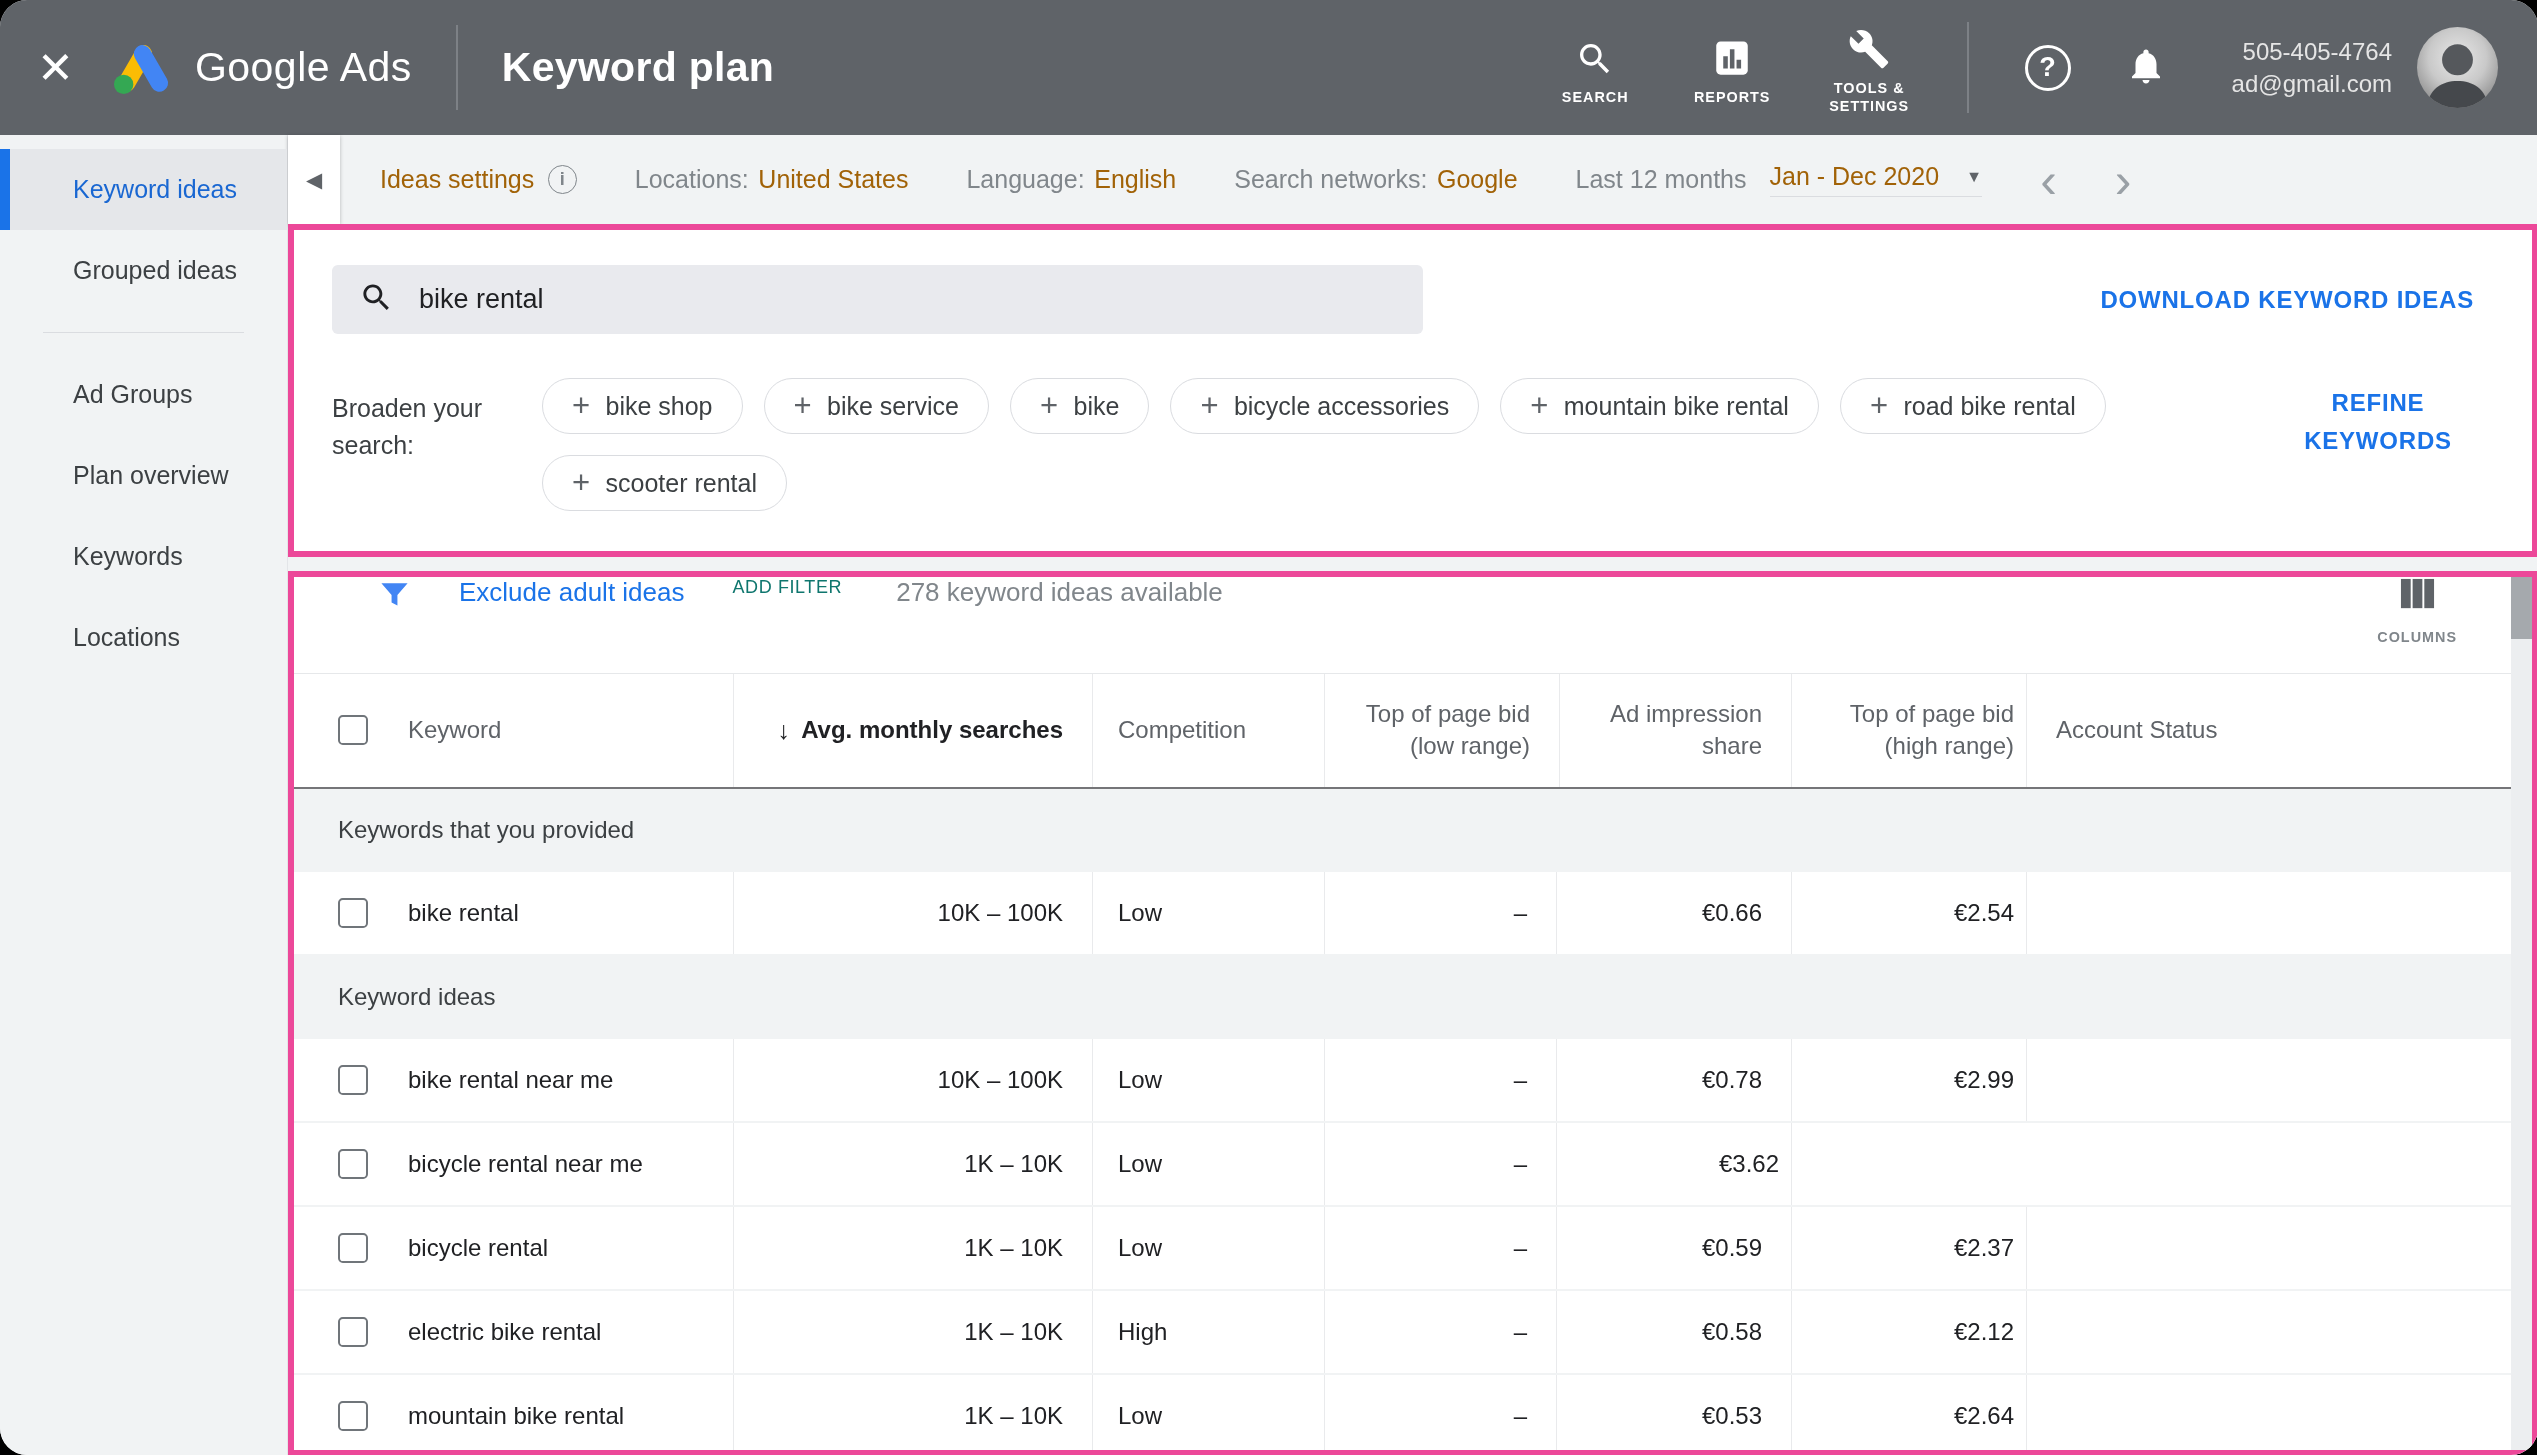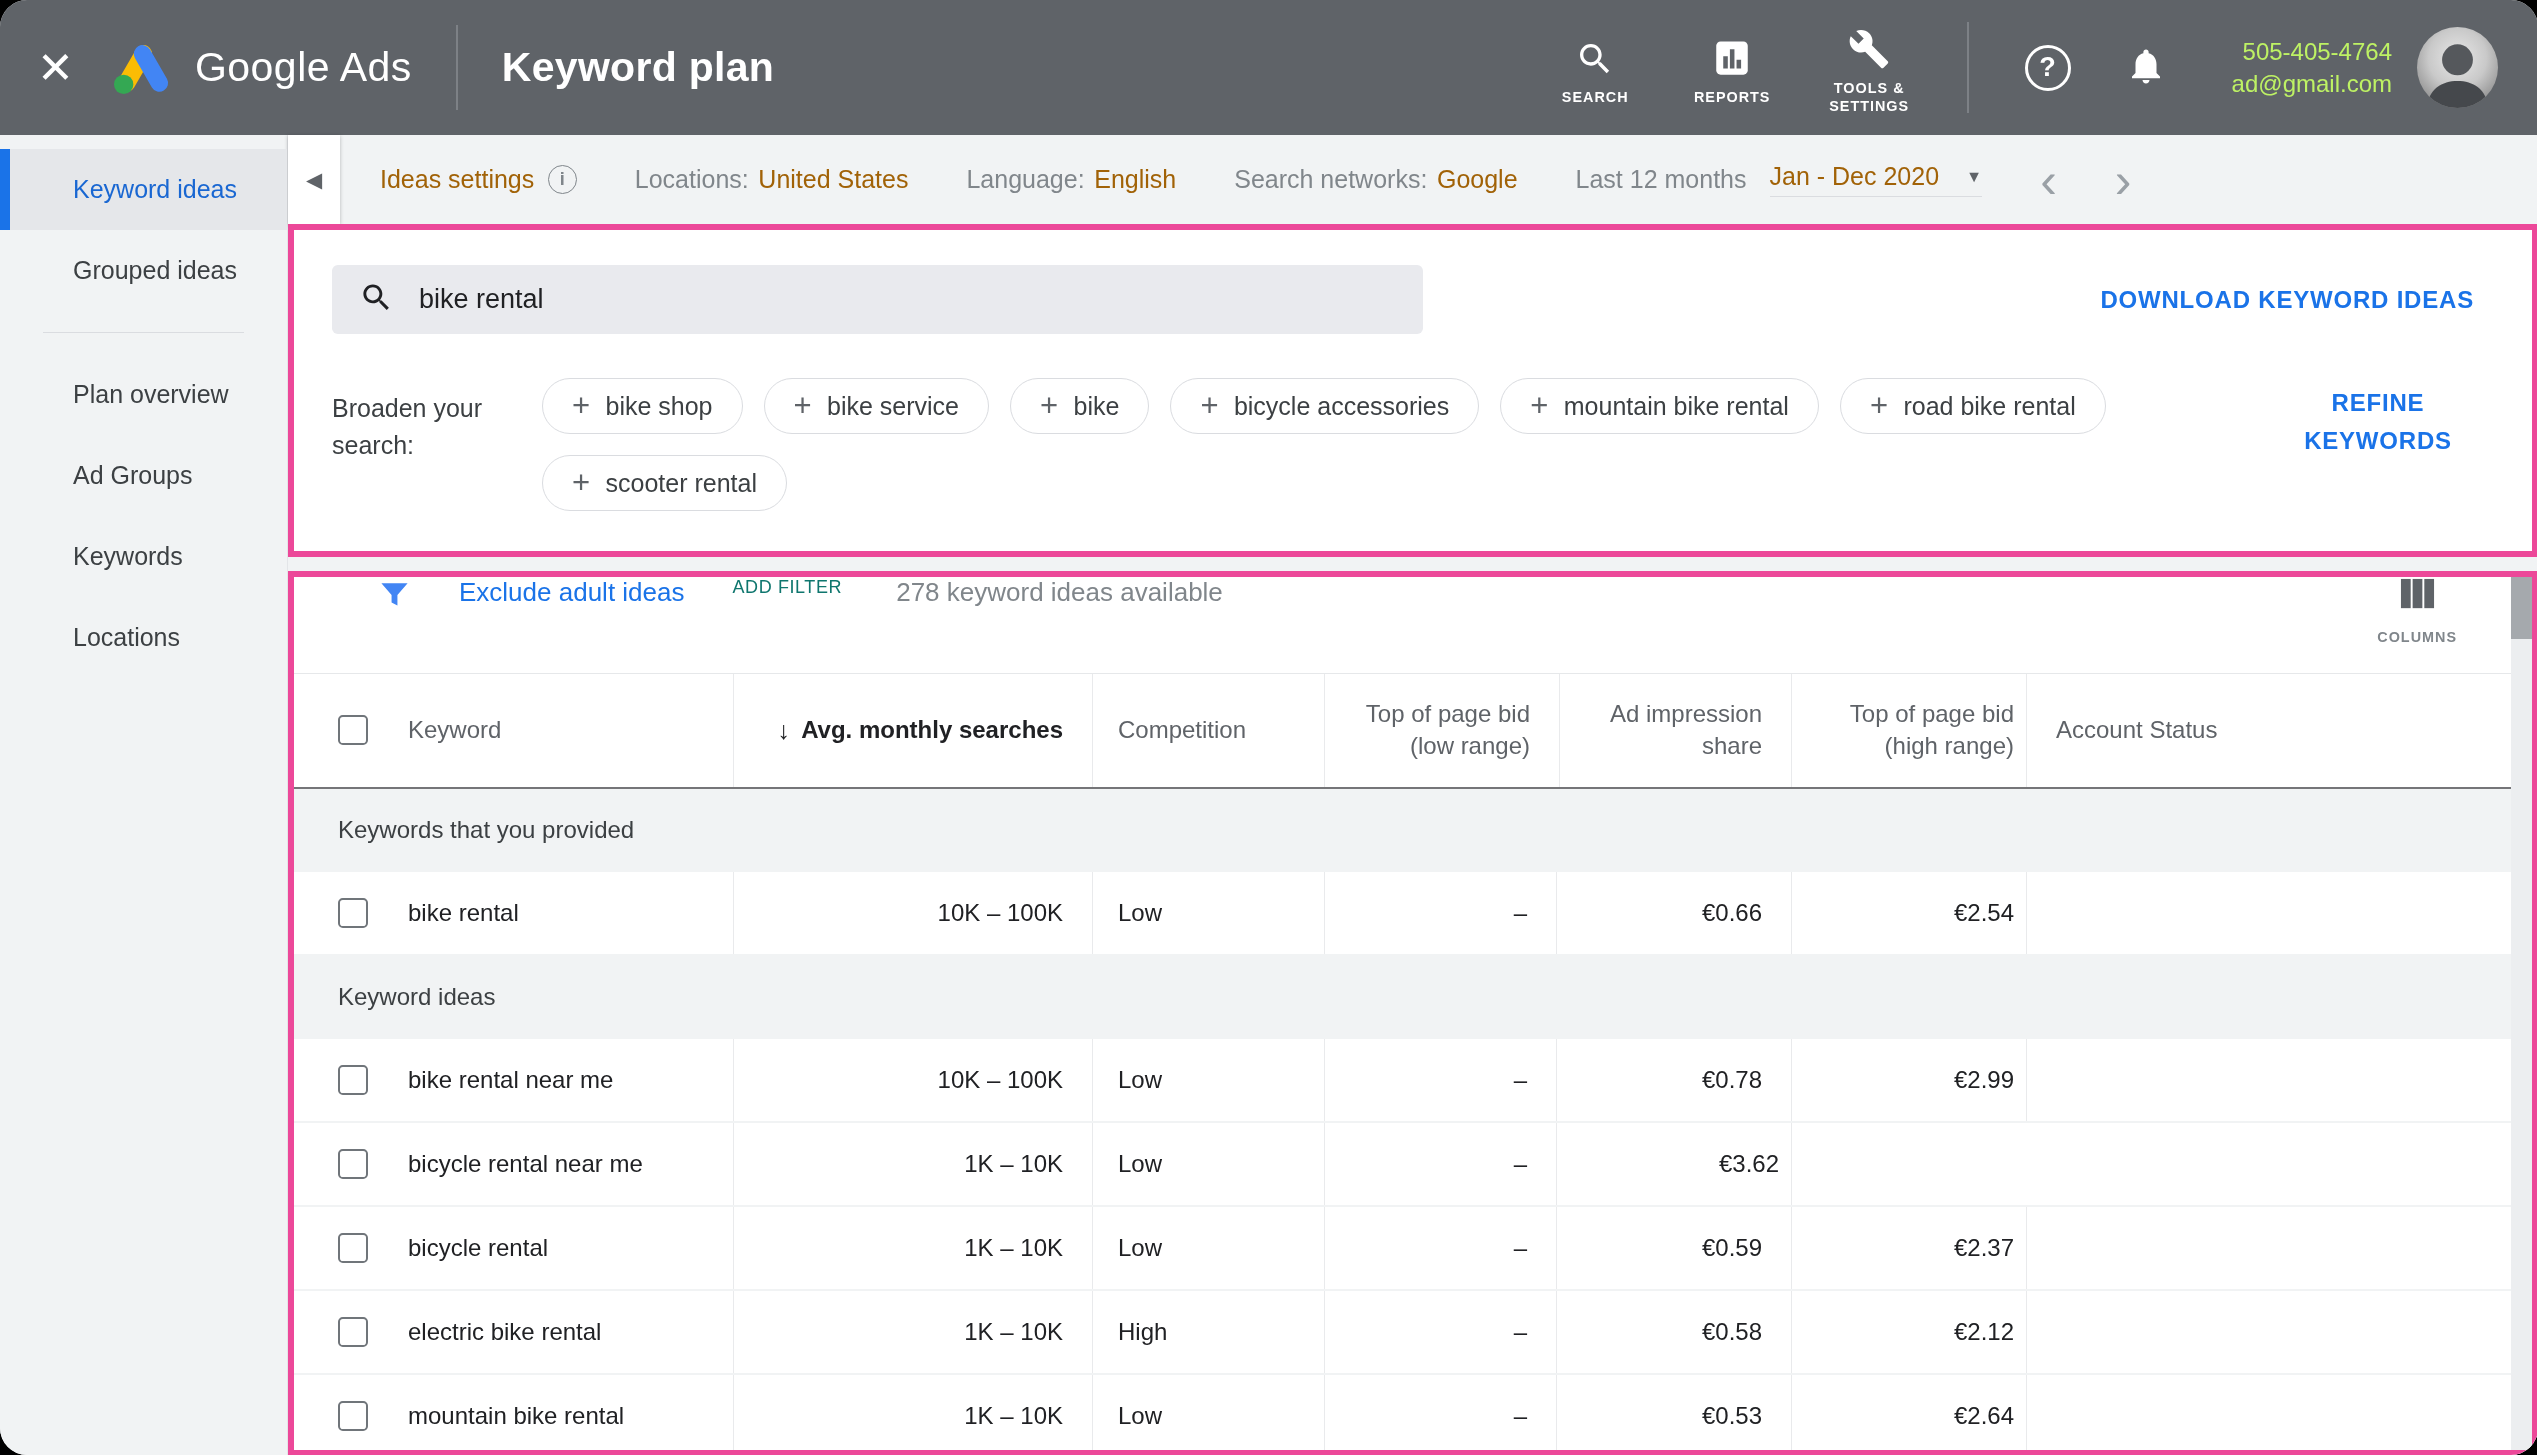--- a/index.html
+++ b/index.html
@@ -17,21 +17,21 @@
   .brand{color:#fff;font-size:41px;letter-spacing:0.5px;}
   .appbar-divider{width:1.9px;height:85px;background:#7d8186;margin:0 44px;}
   .app-title{color:#fff;font-size:41px;font-weight:600;letter-spacing:0.3px;}
   .appbar-spacer{flex:1;}
   .nav-item{display:flex;flex-direction:column;align-items:center;justify-content:center;color:#fff;margin:0 25px;cursor:pointer;min-width:87px;}
   .nav-item .glyph{height:50px;display:flex;align-items:flex-end;justify-content:center;}
   .nav-item .nav-label{font-size:14.4px;letter-spacing:1px;margin-top:9.6px;text-align:center;line-height:1.25;font-weight:600;}
   .nav-label.two{width:87px;}
   .round-icon{display:flex;align-items:center;justify-content:center;margin:0 27px;cursor:pointer;}
   .help-circle{width:46px;height:46px;border:3.8px solid #fff;border-radius:50%;color:#fff;font-size:27px;font-weight:700;display:flex;align-items:center;justify-content:center;}
-  .account-text{text-align:right;color:#bef264;font-size:24px;line-height:32px;margin:0 25px 0 38px;}
+  .account-text{text-align:right;color:#e5e5e5;font-size:24px;line-height:32px;margin:0 25px 0 38px;}
   .avatar{width:81px;height:81px;border-radius:50%;background:radial-gradient(circle at 50% 38%,#e8e8e8 0%,#c9c9c9 45%,#6f6f6f 100%);position:relative;overflow:hidden;flex:none;}
   .avatar svg{position:absolute;left:0;top:0;}
   
   .main{display:flex;height:1321px;}
   .sidebar{width:288px;background:#f1f3f4;border-right:1px solid #e3e5e8;padding-top:13.5px;flex:none;}
   .side-item{height:81px;display:flex;align-items:center;padding-left:73px;font-size:25px;color:#3c4043;cursor:pointer;position:relative;}
   .side-item.active{background:#e5e7ea;color:#1967d2;font-weight:500;}
   .side-item.active::before{content:"";position:absolute;left:0;top:0;bottom:0;width:9.6px;background:#1a73e8;}
   .side-divider{height:1px;background:#dadce0;margin:21px 43px;}
   .content{flex:1;display:flex;flex-direction:column;min-width:0;}
@@ -167,22 +167,22 @@
         </svg>
     </div>
   </div>
 
   <div class="main">
 
     <div class="sidebar">
       <div class="side-item active">Keyword ideas</div>
       <div class="side-item">Grouped ideas</div>
       <div class="side-divider"></div>
+      <div class="side-item">Ad Groups</div>
       <div class="side-item">Plan overview</div>
-      <div class="side-item">Ad Groups</div>
       <div class="side-item">Keywords</div>
       <div class="side-item">Locations</div>
     </div>
 
     <div class="content">
 
       <div class="settings-row">
         <span class="collapse-btn">
           <span>◀</span>
         </span>

